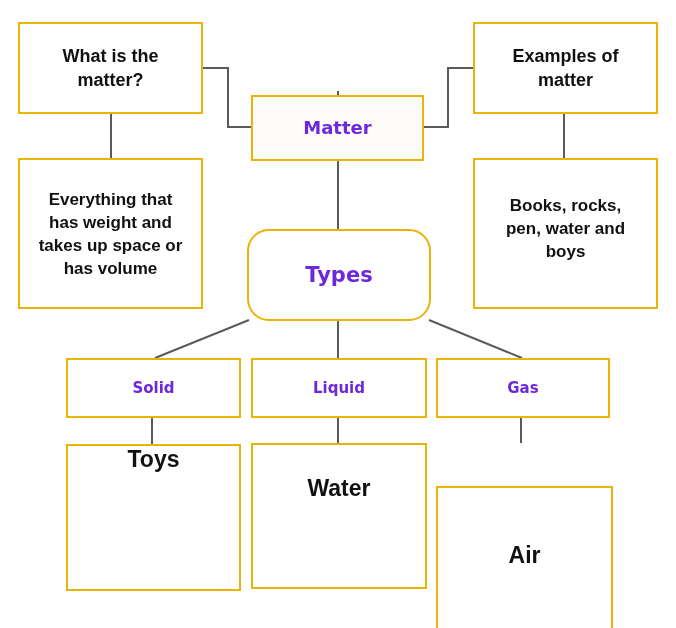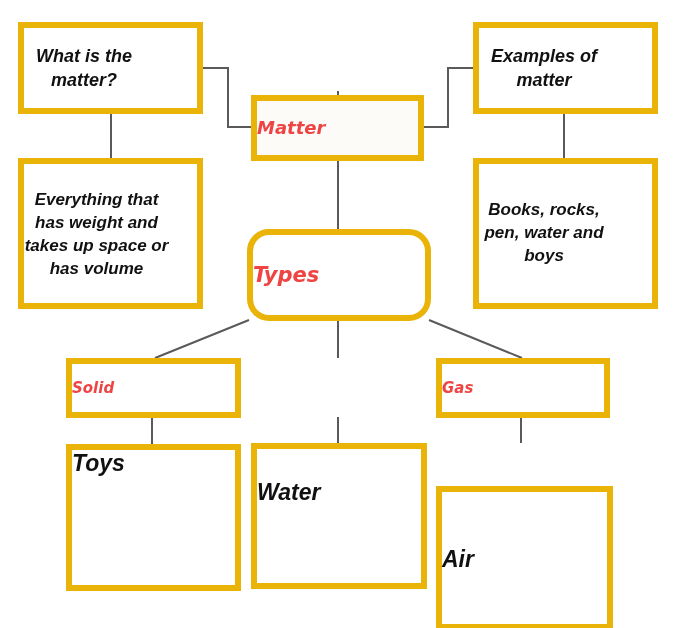--- a/index.html
+++ b/index.html
@@ -1,21 +1,21 @@
 <!DOCTYPE html>
 <html><head>
 <meta charset="utf-8">
 <style>
   html,body{margin:0;padding:0;background:#fff;}
   #canvas{position:relative;width:676px;height:628px;background:#fff;overflow:hidden;}
   svg.lines{position:absolute;left:0;top:0;}
-  .box{position:absolute;box-sizing:border-box;border:6px solid #eab308;background:#fff;
-       display:flex;align-items:center;text-align:center;color:#111;font-style:italic;}
+  .box{position:absolute;box-sizing:border-box;border:2px solid #eab308;background:#fff;
+       display:flex;align-items:center;justify-content:center;text-align:center;color:#111;}
   .arial{font-family:"Liberation Sans",sans-serif;font-weight:bold;}
-  .gotham{font-family:"DejaVu Sans",sans-serif;font-weight:bold;color:#ef4444;}
+  .gotham{font-family:"DejaVu Sans",sans-serif;font-weight:bold;color:#6d28d9;}
   .t18{font-size:18px;line-height:24px;}
   .t17{font-size:17px;line-height:23px;}
   .big{font-size:23px;}
 </style>
 </head>
 <body>
 
 <div id="canvas">
   <svg class="lines" width="676" height="628">
     <g stroke="#5a5a5a" stroke-width="2" fill="none">
@@ -54,20 +54,23 @@
     <span style="width:130px;display:block;margin-top:34px;">Books, rocks, pen, water and boys</span>
   </div>
 
   <div class="box gotham" style="left:247px;top:229px;width:184px;height:92px;font-size:21px;border-radius:22px;">
     <span>Types</span>
   </div>
 
   <div class="box gotham" style="left:66px;top:358px;width:175px;height:60px;font-size:15px;">
     <span>Solid</span>
   </div>
+  <div class="box gotham" style="left:251px;top:358px;width:176px;height:60px;font-size:15px;">
+    <span>Liquid</span>
+  </div>
   <div class="box gotham" style="left:436px;top:358px;width:174px;height:60px;font-size:15px;">
     <span>Gas</span>
   </div>
 
   <div class="box arial big" style="left:66px;top:444px;width:175px;height:147px;align-items:flex-start;">
     <span style="">Toys</span>
   </div>
   <div class="box arial big" style="left:251px;top:443px;width:176px;height:146px;align-items:flex-start;">
     <span style="margin-top:30px;">Water</span>
   </div>

